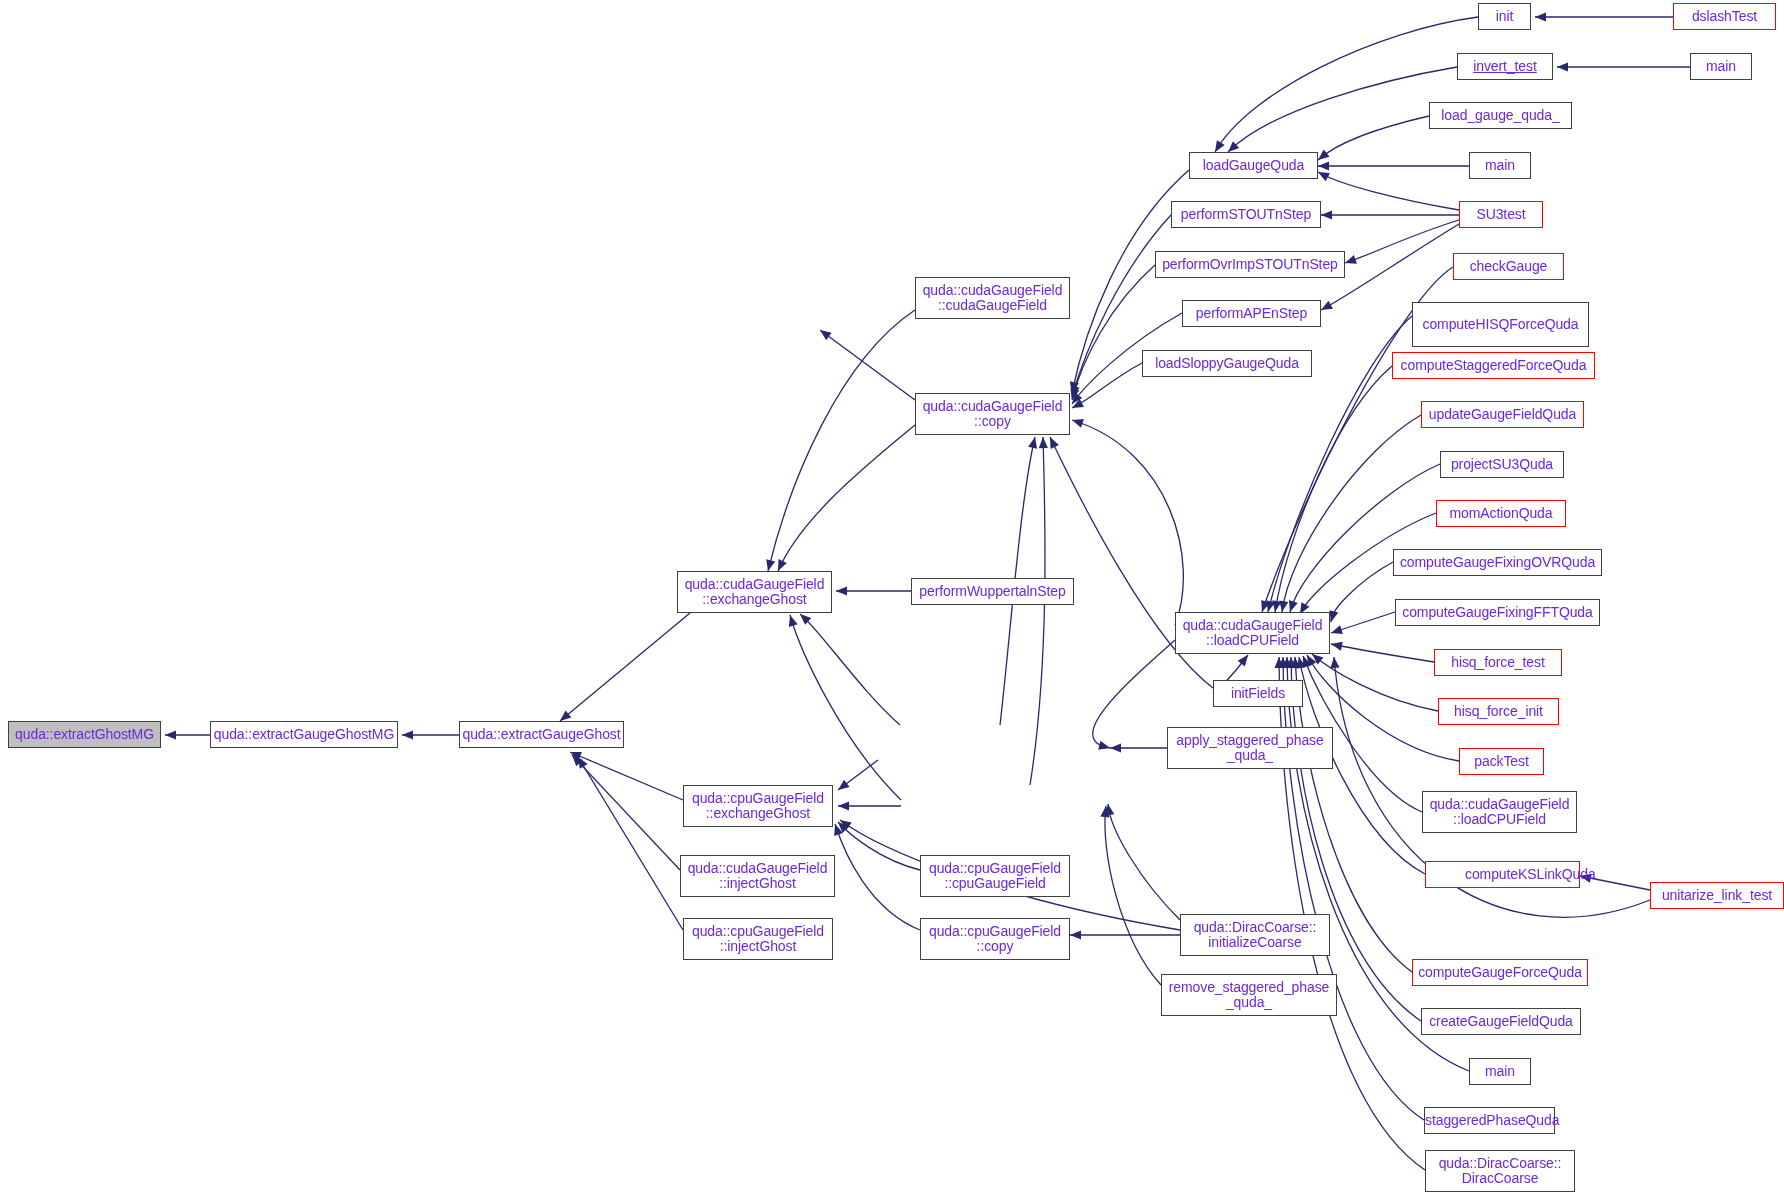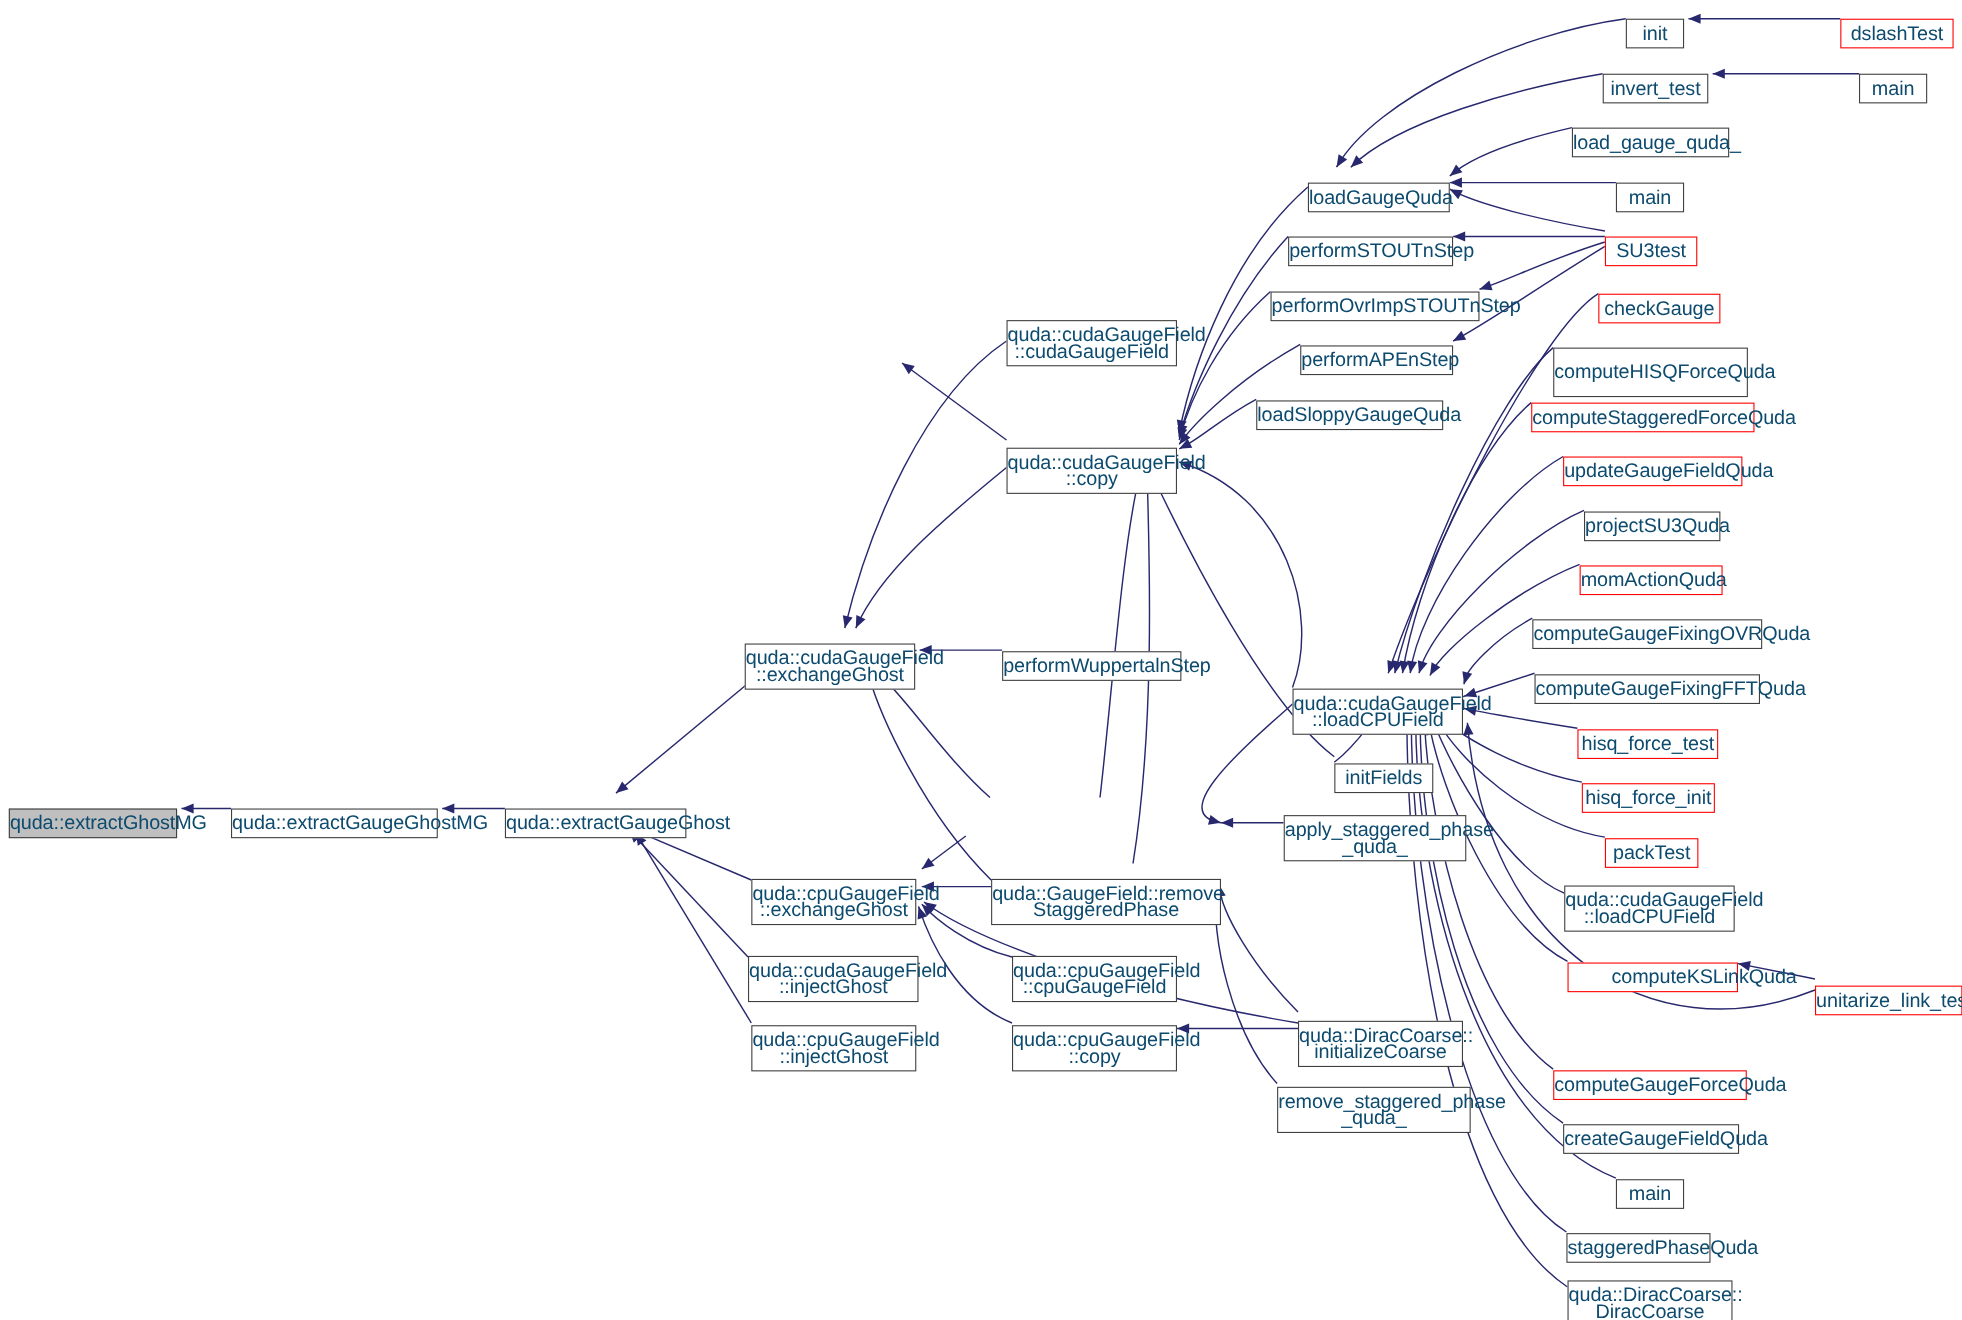--- a/index.html
+++ b/index.html
@@ -26,28 +26,27 @@
   }
   .node {
     position: absolute;
     box-sizing: border-box;
     display: flex;
     align-items: center;
     justify-content: center;
     text-align: center;
     background: #ffffff;
     border: 1px solid #404040;
-    font-size: 18px;
+    font-size: 14px;
     line-height: 15.5px;
-    color: #0c4a6e;
+    color: #6d28d9;
     letter-spacing: -0.1px;
     white-space: pre-line;
     cursor: pointer;
     z-index: 2;
-    margin-top: 14px;
   }
   .node.red {
     border-color: #ff0000;
   }
   .node.current {
     background: #bfbfbf;
     border-color: #404040;
   }
   .node-label {
     display: block;
@@ -203,22 +202,20 @@
 ::exchangeGhost</span></div>
     <div class="node" style="left: 680px; top: 855px; width: 155px; height: 42px;"><span class="node-label">quda::cudaGaugeField
 ::injectGhost</span></div>
     <div class="node" style="left: 683px; top: 918px; width: 150px; height: 42px;"><span class="node-label">quda::cpuGaugeField
 ::injectGhost</span></div>
     <div class="node" style="left: 915px; top: 277px; width: 155px; height: 42px;"><span class="node-label">quda::cudaGaugeField
 ::cudaGaugeField</span></div>
     <div class="node" style="left: 915px; top: 393px; width: 155px; height: 42px;"><span class="node-label">quda::cudaGaugeField
 ::copy</span></div>
     <div class="node" style="left: 911px; top: 578px; width: 163px; height: 27px;"><span class="node-label">performWuppertalnStep</span></div>
-    <div class="node" style="left: 901px; top: 785px; width: 209px; height: 42px;"><span class="node-label">quda::GaugeField::remove
-StaggeredPhase</span></div>
     <div class="node" style="left: 920px; top: 855px; width: 150px; height: 42px;"><span class="node-label">quda::cpuGaugeField
 ::cpuGaugeField</span></div>
     <div class="node" style="left: 920px; top: 918px; width: 150px; height: 42px;"><span class="node-label">quda::cpuGaugeField
 ::copy</span></div>
     <div class="node" style="left: 1189px; top: 152px; width: 129px; height: 27px;"><span class="node-label">loadGaugeQuda</span></div>
     <div class="node" style="left: 1171px; top: 201px; width: 150px; height: 27px;"><span class="node-label">performSTOUTnStep</span></div>
     <div class="node" style="left: 1155px; top: 251px; width: 190px; height: 27px;"><span class="node-label">performOvrImpSTOUTnStep</span></div>
     <div class="node" style="left: 1182px; top: 300px; width: 139px; height: 27px;"><span class="node-label">performAPEnStep</span></div>
     <div class="node" style="left: 1142px; top: 350px; width: 170px; height: 27px;"><span class="node-label">loadSloppyGaugeQuda</span></div>
     <div class="node" style="left: 1175px; top: 612px; width: 155px; height: 42px;"><span class="node-label">quda::cudaGaugeField
@@ -244,20 +241,20 @@
     <div class="node" style="left: 1422px; top: 791px; width: 155px; height: 42px;"><span class="node-label">quda::cudaGaugeField
 ::loadCPUField</span></div>
     <div class="node red" style="left: 1425px; top: 861px; width: 155px; height: 27px; padding-left: 39px;"><span class="node-label">computeKSLinkQuda</span></div>
     <div class="node red" style="left: 1412px; top: 959px; width: 176px; height: 27px;"><span class="node-label">computeGaugeForceQuda</span></div>
     <div class="node" style="left: 1421px; top: 1008px; width: 160px; height: 27px;"><span class="node-label">createGaugeFieldQuda</span></div>
     <div class="node" style="left: 1469px; top: 1058px; width: 62px; height: 27px;"><span class="node-label">main</span></div>
     <div class="node" style="left: 1424px; top: 1107px; width: 131px; height: 27px;"><span class="node-label">staggeredPhaseQuda</span></div>
     <div class="node" style="left: 1425px; top: 1150px; width: 150px; height: 42px;"><span class="node-label">quda::DiracCoarse::
 DiracCoarse</span></div>
     <div class="node" style="left: 1478px; top: 3px; width: 53px; height: 27px;"><span class="node-label">init</span></div>
-    <div class="node" style="left: 1457px; top: 53px; width: 96px; height: 27px;"><span class="node-label">invert_test</span></div>
+    <div class="node" style="left: 1457px; top: 53px; width: 96px; height: 27px; text-decoration: underline;"><span class="node-label">invert_test</span></div>
     <div class="node" style="left: 1429px; top: 102px; width: 143px; height: 27px;"><span class="node-label">load_gauge_quda_</span></div>
     <div class="node" style="left: 1469px; top: 152px; width: 62px; height: 27px;"><span class="node-label">main</span></div>
     <div class="node red" style="left: 1459px; top: 201px; width: 84px; height: 27px;"><span class="node-label">SU3test</span></div>
     <div class="node red" style="left: 1673px; top: 3px; width: 103px; height: 27px;"><span class="node-label">dslashTest</span></div>
     <div class="node" style="left: 1690px; top: 53px; width: 62px; height: 27px;"><span class="node-label">main</span></div>
     <div class="node red" style="left: 1650px; top: 882px; width: 134px; height: 27px;"><span class="node-label">unitarize_link_test</span></div>
   </div>
 
 </body></html>

